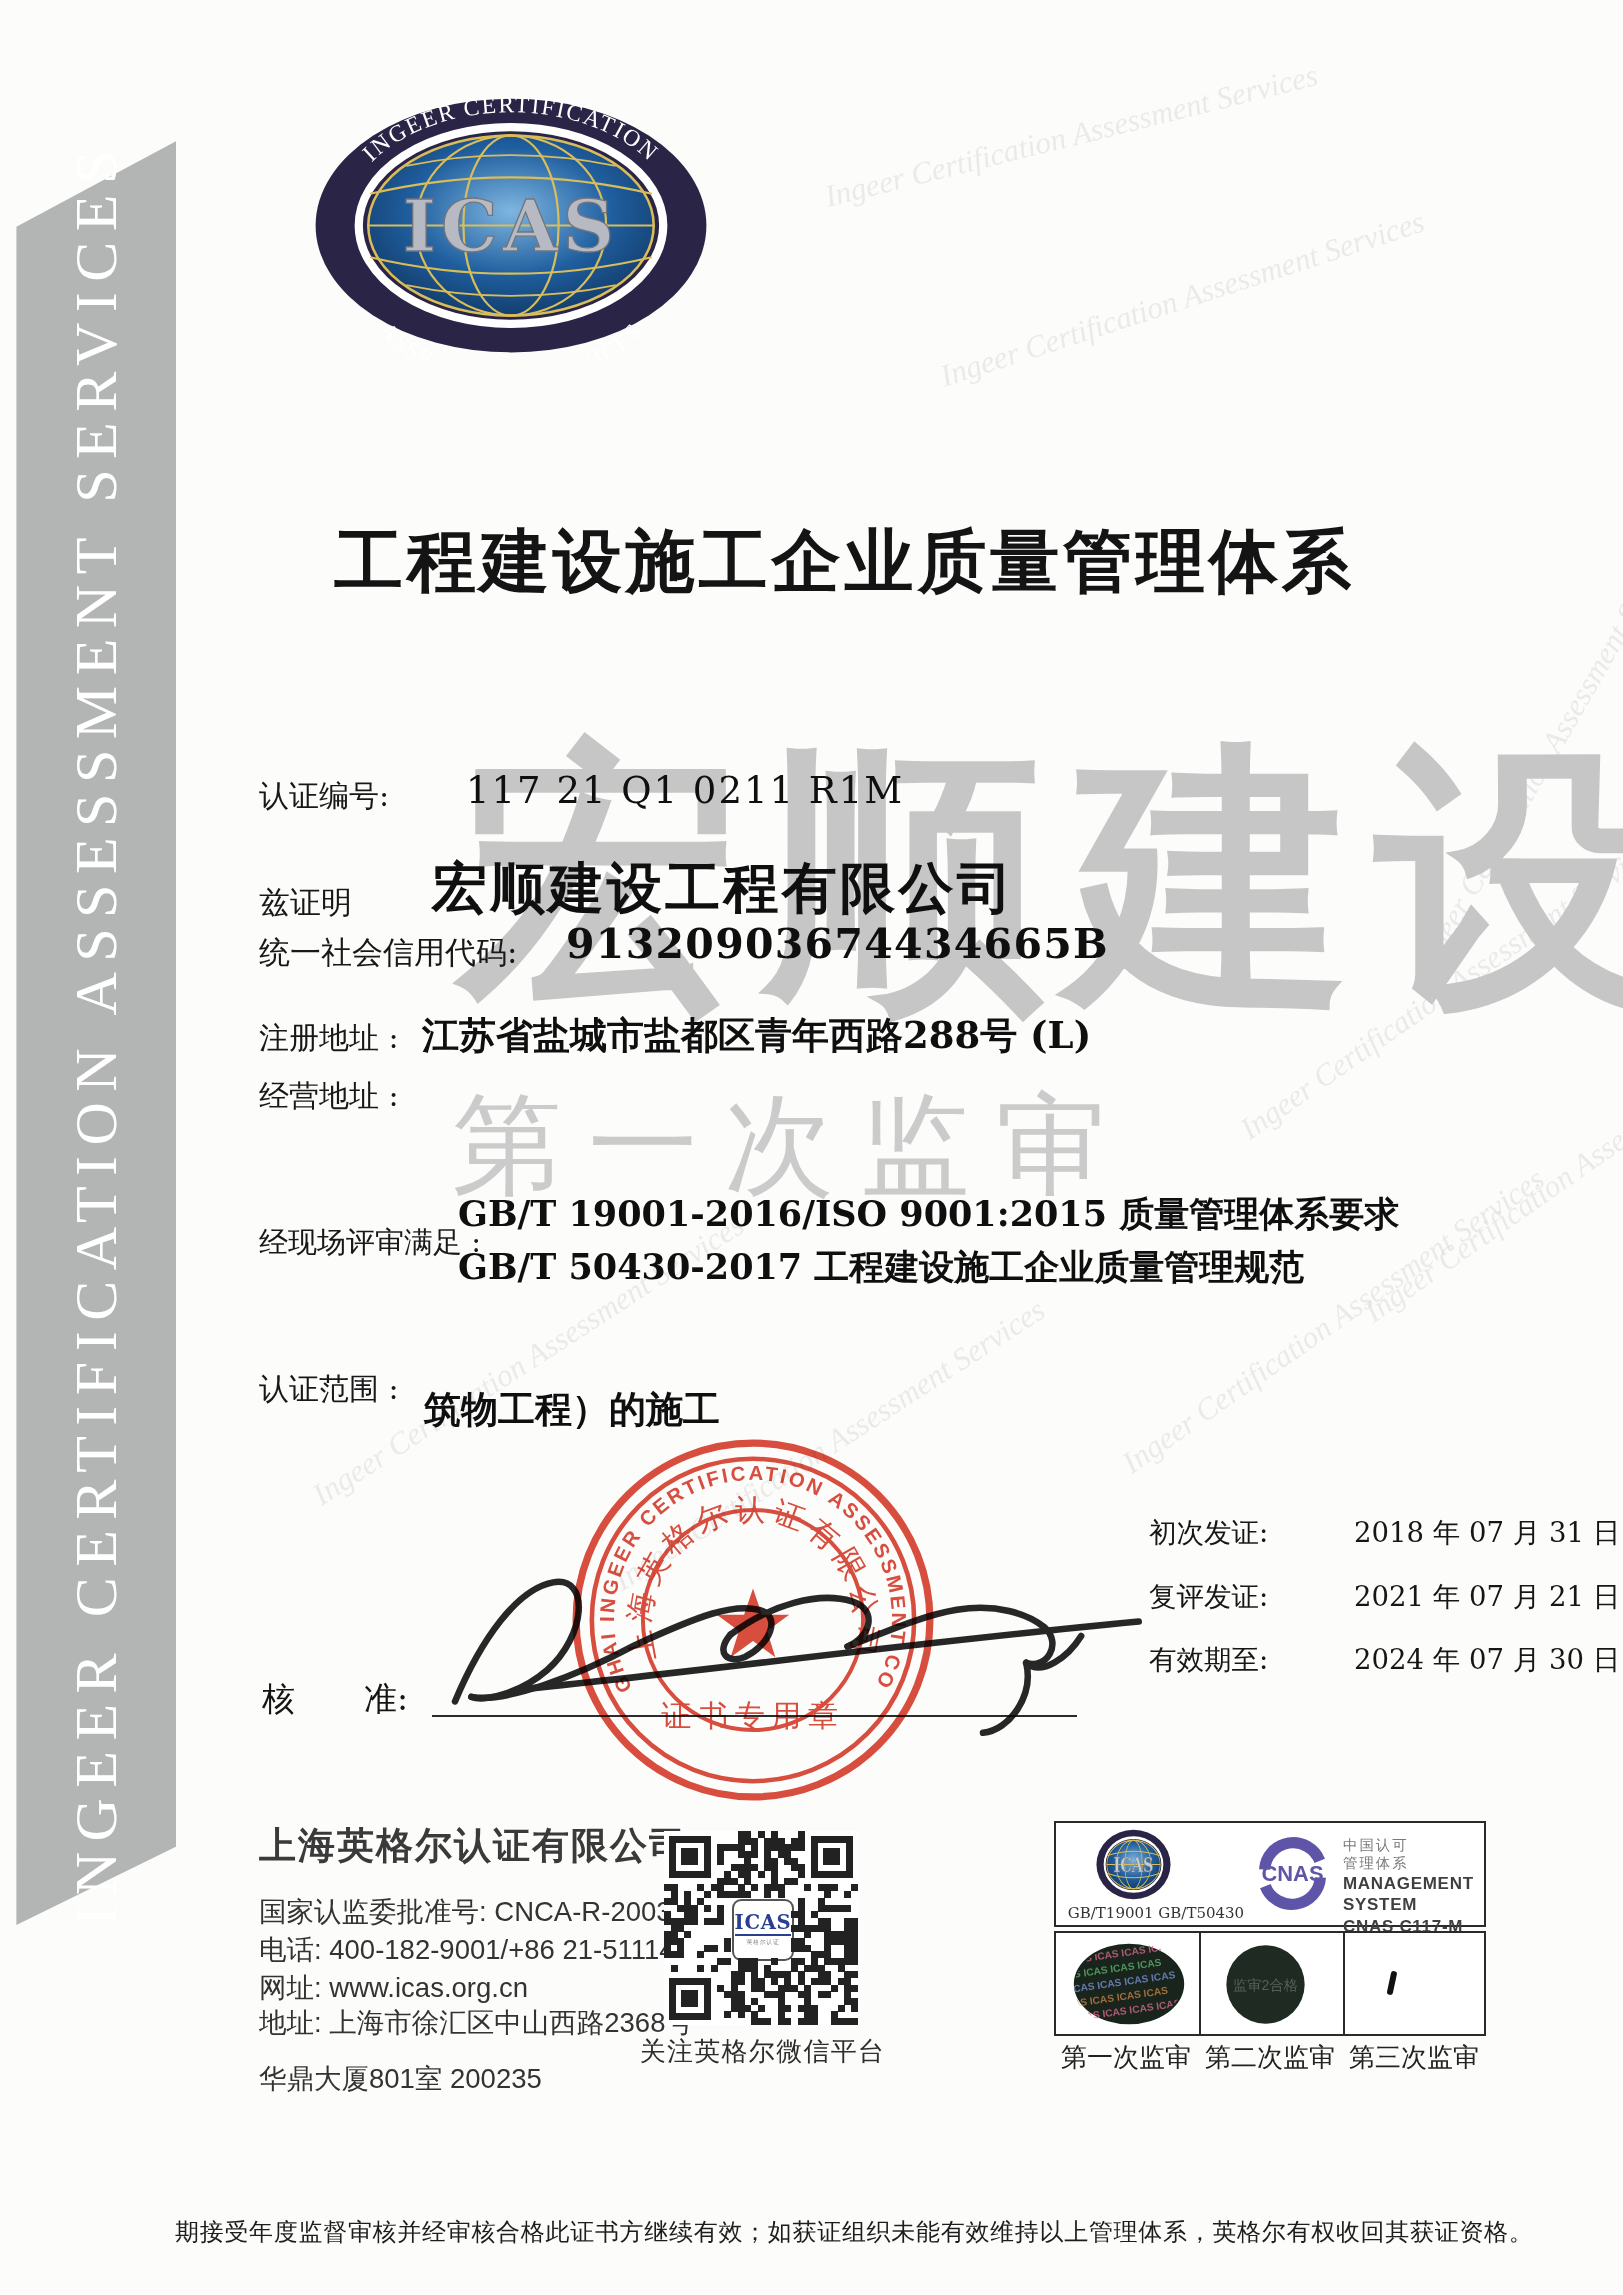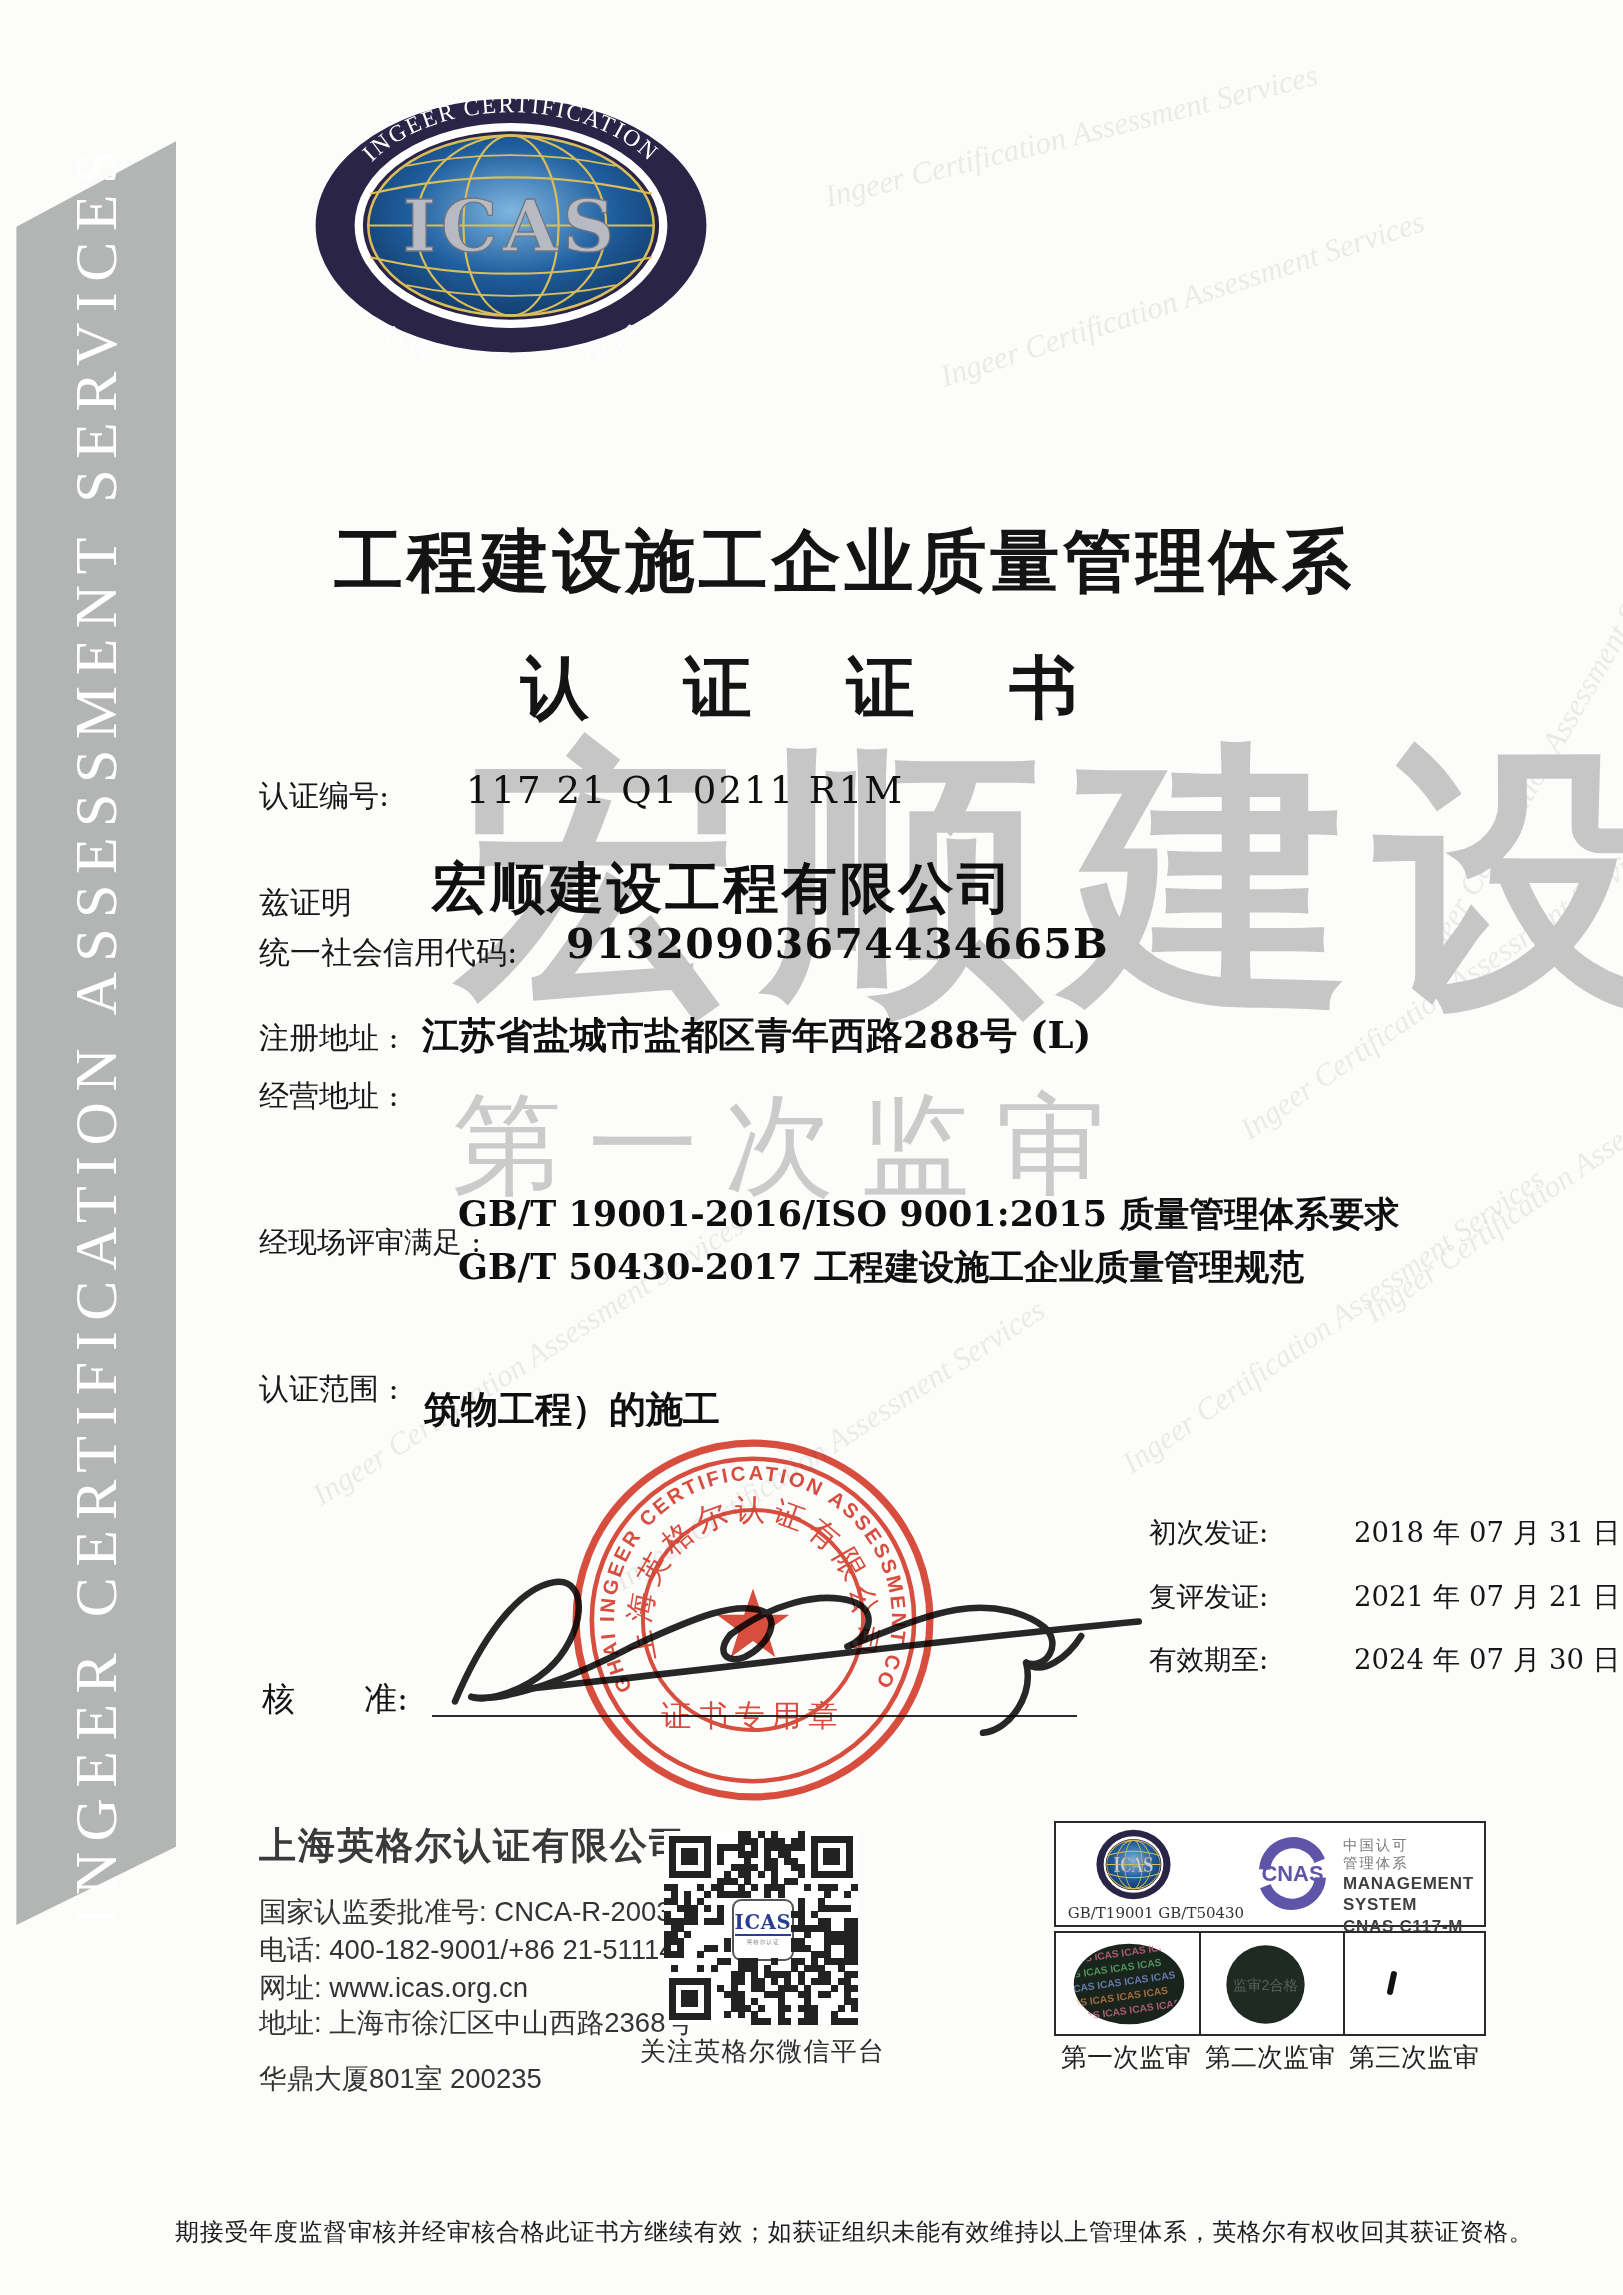--- a/index.html
+++ b/index.html
@@ -120,21 +120,20 @@
     <text font-family="Liberation Serif,serif" font-size="37" letter-spacing="3" fill="#ffffff">
       <textPath href="#embTop" startOffset="50%" text-anchor="middle">INGEER CERTIFICATION</textPath>
     </text>
     <text font-family="Liberation Serif,serif" font-size="36" letter-spacing="3" fill="#ffffff">
       <textPath href="#embBot" startOffset="50%" text-anchor="middle">ASSESSMENT SERVICES</textPath>
     </text>
     <text x="320" y="250" text-anchor="middle" font-family="DejaVu Serif,serif" font-weight="700" font-size="112" letter-spacing="8" fill="#b7bac2" stroke="#70757f" stroke-width="2">ICAS</text>
   </svg>
 
   <div class="title">工程建设施工企业质量管理体系</div>
-  <div class="subtitle">认  证  证  书</div>
 
   <div class="flabel" style="left:259px;top:776px;">认证编号:</div>
   <div class="fvalue code-val" style="left:466px;top:769px;font-size:37px;">117 21 Q1 0211 R1M</div>
 
   <div class="flabel" style="left:259px;top:882px;font-size:31px;">兹证明</div>
   <div class="fvalue" style="left:432px;top:852px;font-size:55px;letter-spacing:3.3px;">宏顺建设工程有限公司</div>
 
   <div class="flabel" style="left:259px;top:932px;font-size:31px;">统一社会信用代码:</div>
   <div class="fvalue" style="left:566px;top:920px;font-size:41px;letter-spacing:1.3px;">91320903674434665B</div>
 

